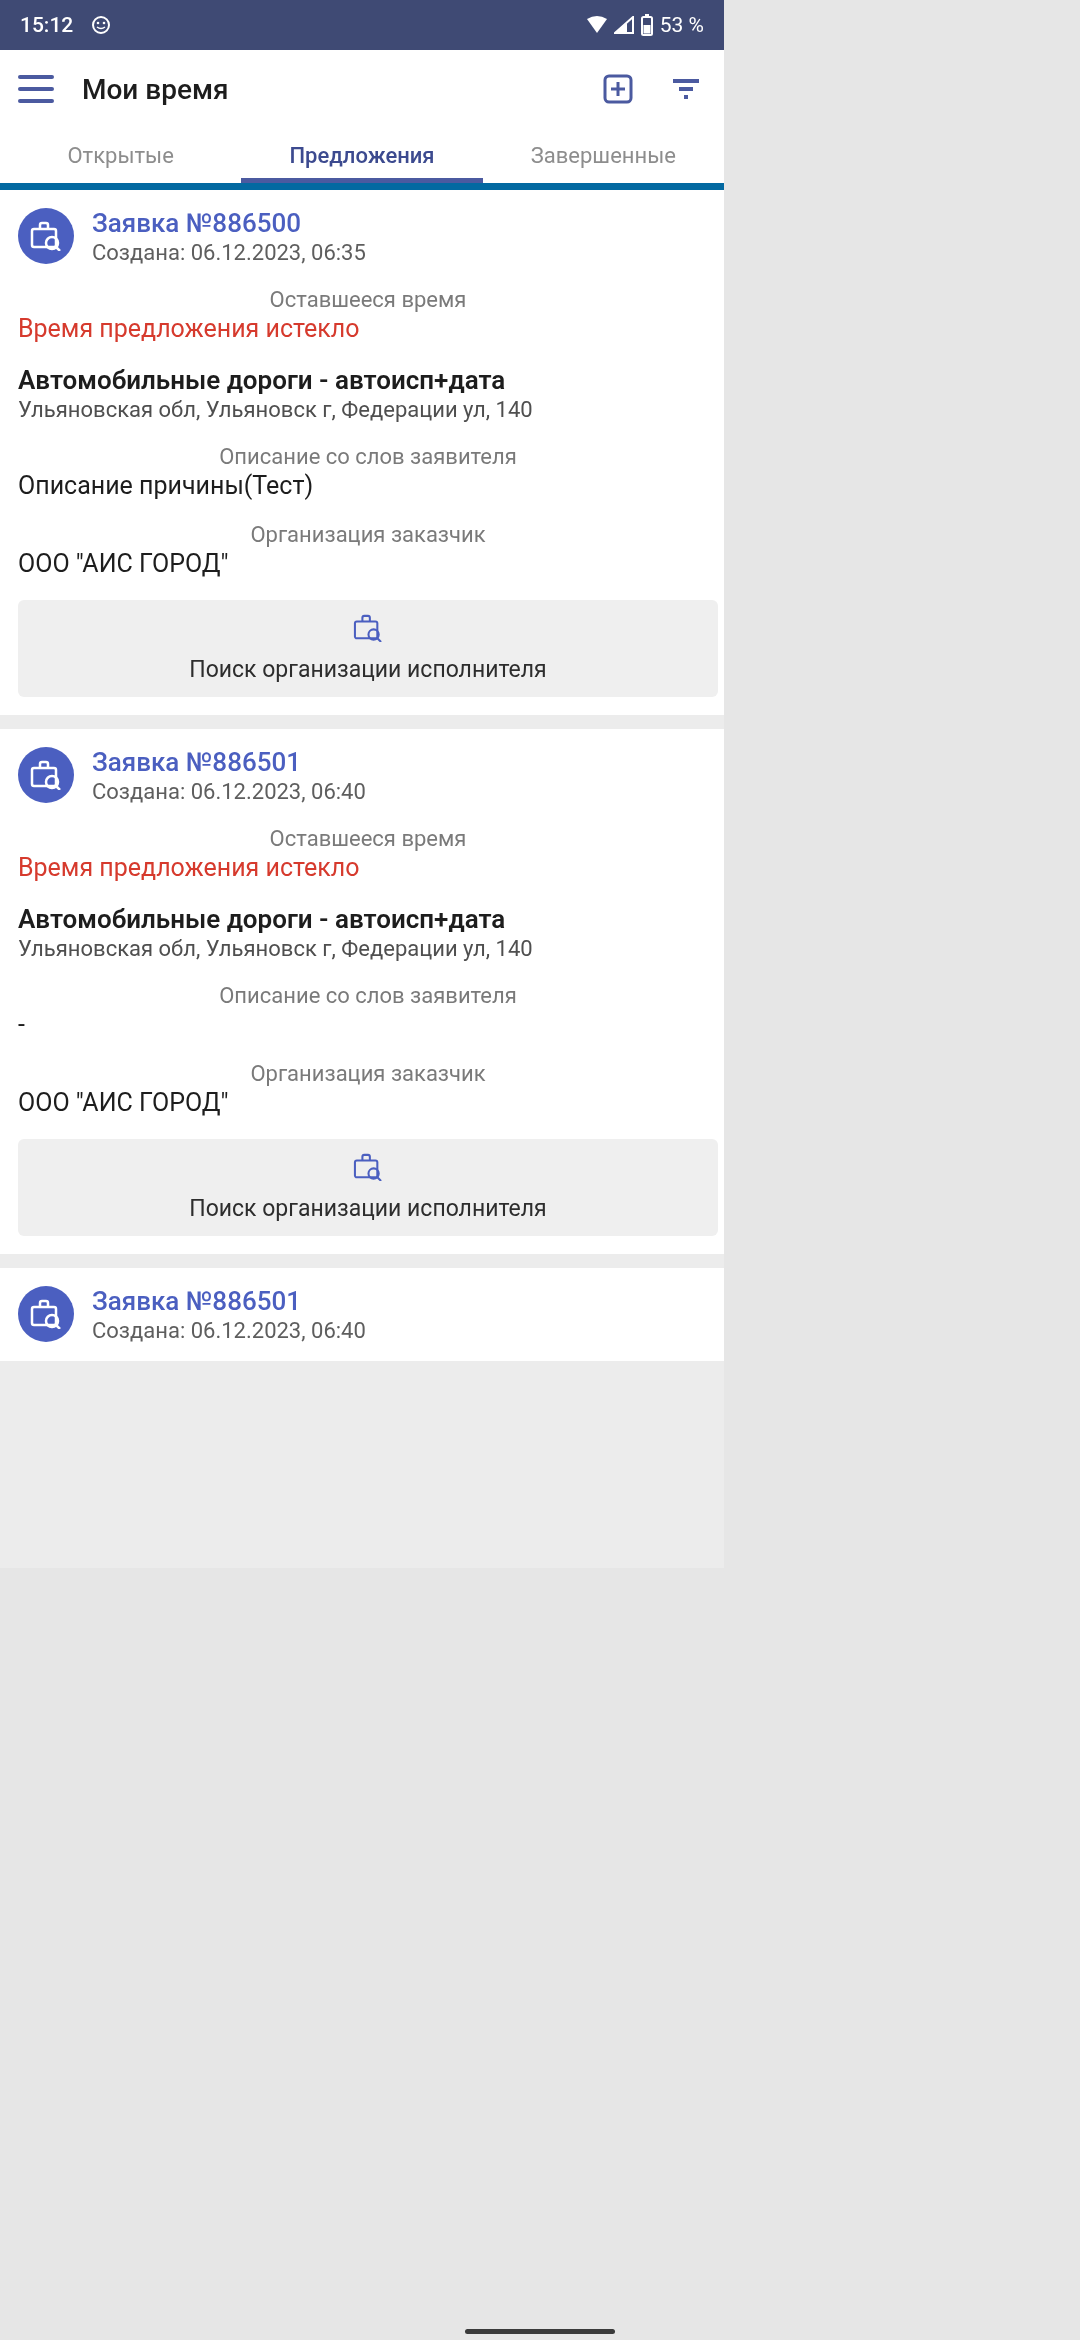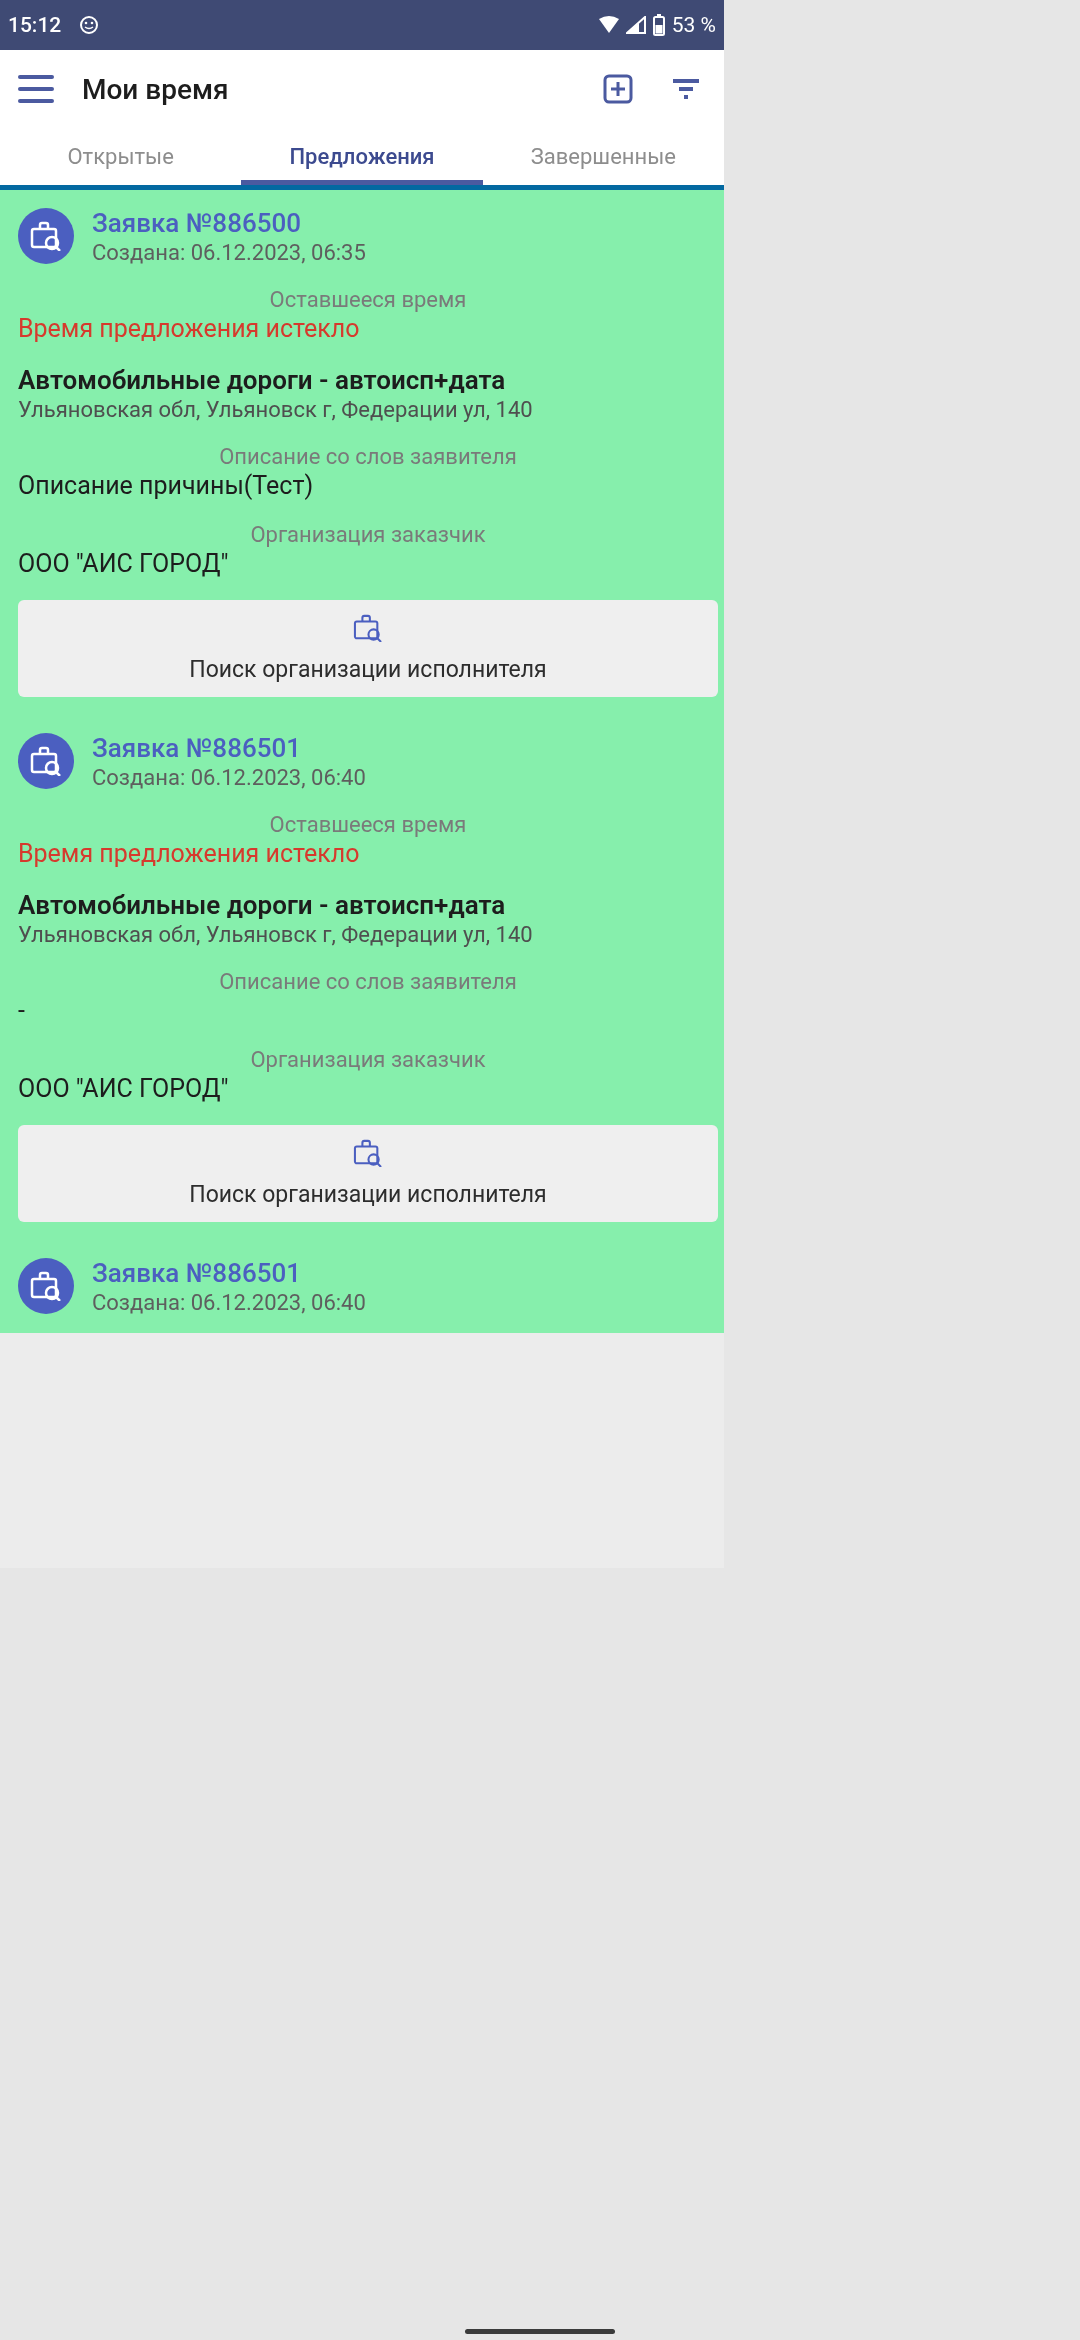--- a/index.html
+++ b/index.html
@@ -1,42 +1,42 @@
 <!DOCTYPE html>
 <html><head>
 <meta charset="utf-8">
 <style>
   * { box-sizing: border-box; margin: 0; padding: 0; }
   html, body { width: 724px; height: 1568px; font-family: Roboto, Arial, sans-serif; background: #e6e6e6; overflow: hidden; }
   .screen { width: 724px; height: 1568px; background: #fff; display: flex; flex-direction: column; }
 
   
-  .status-bar { height: 48px; background: #3f4a74; color: #fff; display: flex; align-items: center; padding: 0 8px; font-size: 21px; }
+  .status-bar { height: 48px; background: #3f4a74; color: #fff; display: flex; align-items: center; padding: 0 20px; font-size: 21px; }
   .status-left { display: flex; align-items: center; gap: 18px; }
   .status-right { margin-left: auto; display: flex; align-items: center; gap: 6px; font-size: 21px; }
   .status-clock { font-weight: 500; }
   
   .status-bar { height: 50px; }
 
   .toolbar { height: 78px; background: #fff; display: flex; align-items: center; padding: 0 18px; }
   .toolbar .hamburger { width: 36px; height: 28px; display:flex; flex-direction:column; justify-content:space-between; cursor:pointer; }
   .toolbar .hamburger span { display:block; height:4px; background:#4b5aa0; border-radius:2px; }
   .toolbar .title { font-size: 28px; font-weight: 500; color:#1d1d1d; margin-left: 28px; }
   .toolbar .spacer { flex:1; }
   .toolbar .icon-btn { width:40px; height:40px; display:flex; align-items:center; justify-content:center; margin-left: 28px; cursor:pointer; }
 
   
-  .tabs { height: 62px; background:#fff; display:flex; border-bottom: 5px solid #0369a1; position:relative; }
+  .tabs { height: 62px; background:#fff; display:flex; border-bottom: 7px solid #0369a1; position:relative; }
   .tab { flex:1; display:flex; align-items:center; justify-content:center; font-size:22px; color:#8d8d8d; cursor:pointer; }
   .tab.active { color:#3c4a8f; font-weight:500; }
   .tab-indicator { position:absolute; bottom:0; height:5px; background:#4b5aa0; }
 
   
   .content { flex:1; overflow-y:auto; background:#ececec; }
-  .card { background:#86efac; padding: 18px 6px 18px 18px; }
+  .card { background:#ffffff; padding: 18px 6px 18px 18px; margin-bottom: 14px; }
   .card-header { display:flex; align-items:flex-start; gap:18px; }
   .card-icon { width:56px; height:56px; border-radius:50%; background:#4b5fc0; display:flex; align-items:center; justify-content:center; flex-shrink:0; }
   .card-title { font-size:26px; color:#4b5fc0; font-weight:500; }
   .card-created { font-size:22px; color:#5e5e5e; margin-top:2px;text-align:right; }
 
   .field { margin-top: 22px; }
   .field-label { font-size:22px; color:#7a7a7a;text-align:center; }
   .field-value { font-size:25px; color:#1d1d1d; margin-top:2px; }
   .field-value.expired { color:#d63a2d; }
   .field-value.bold { font-weight:600; font-size:26px; }

